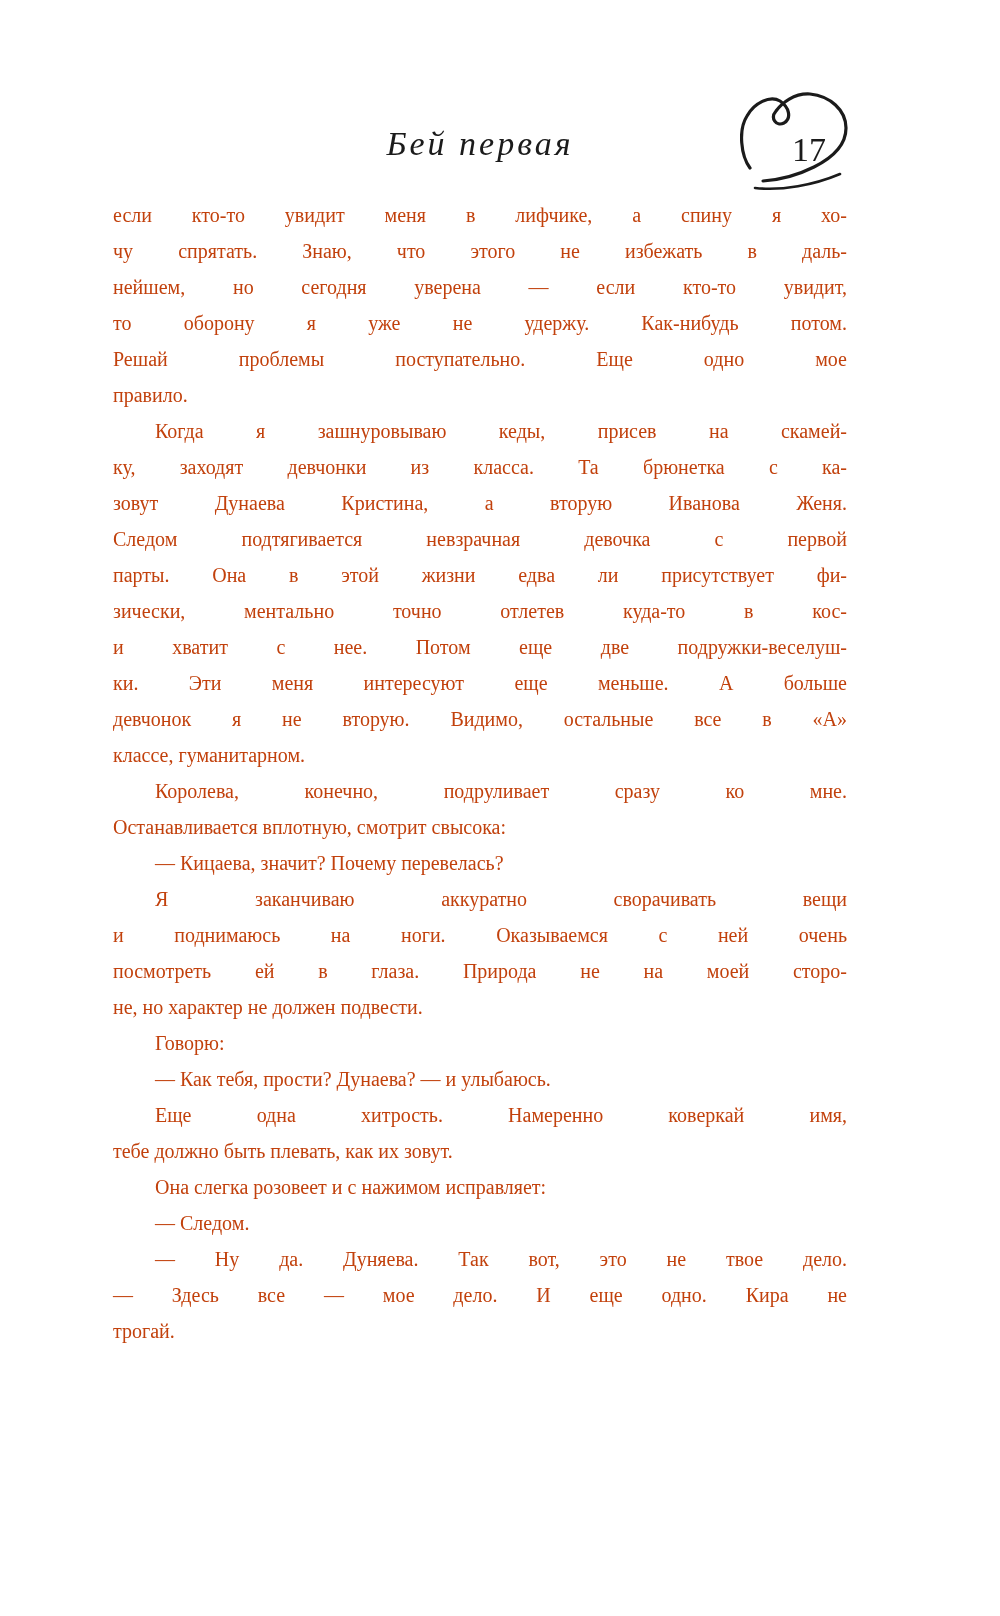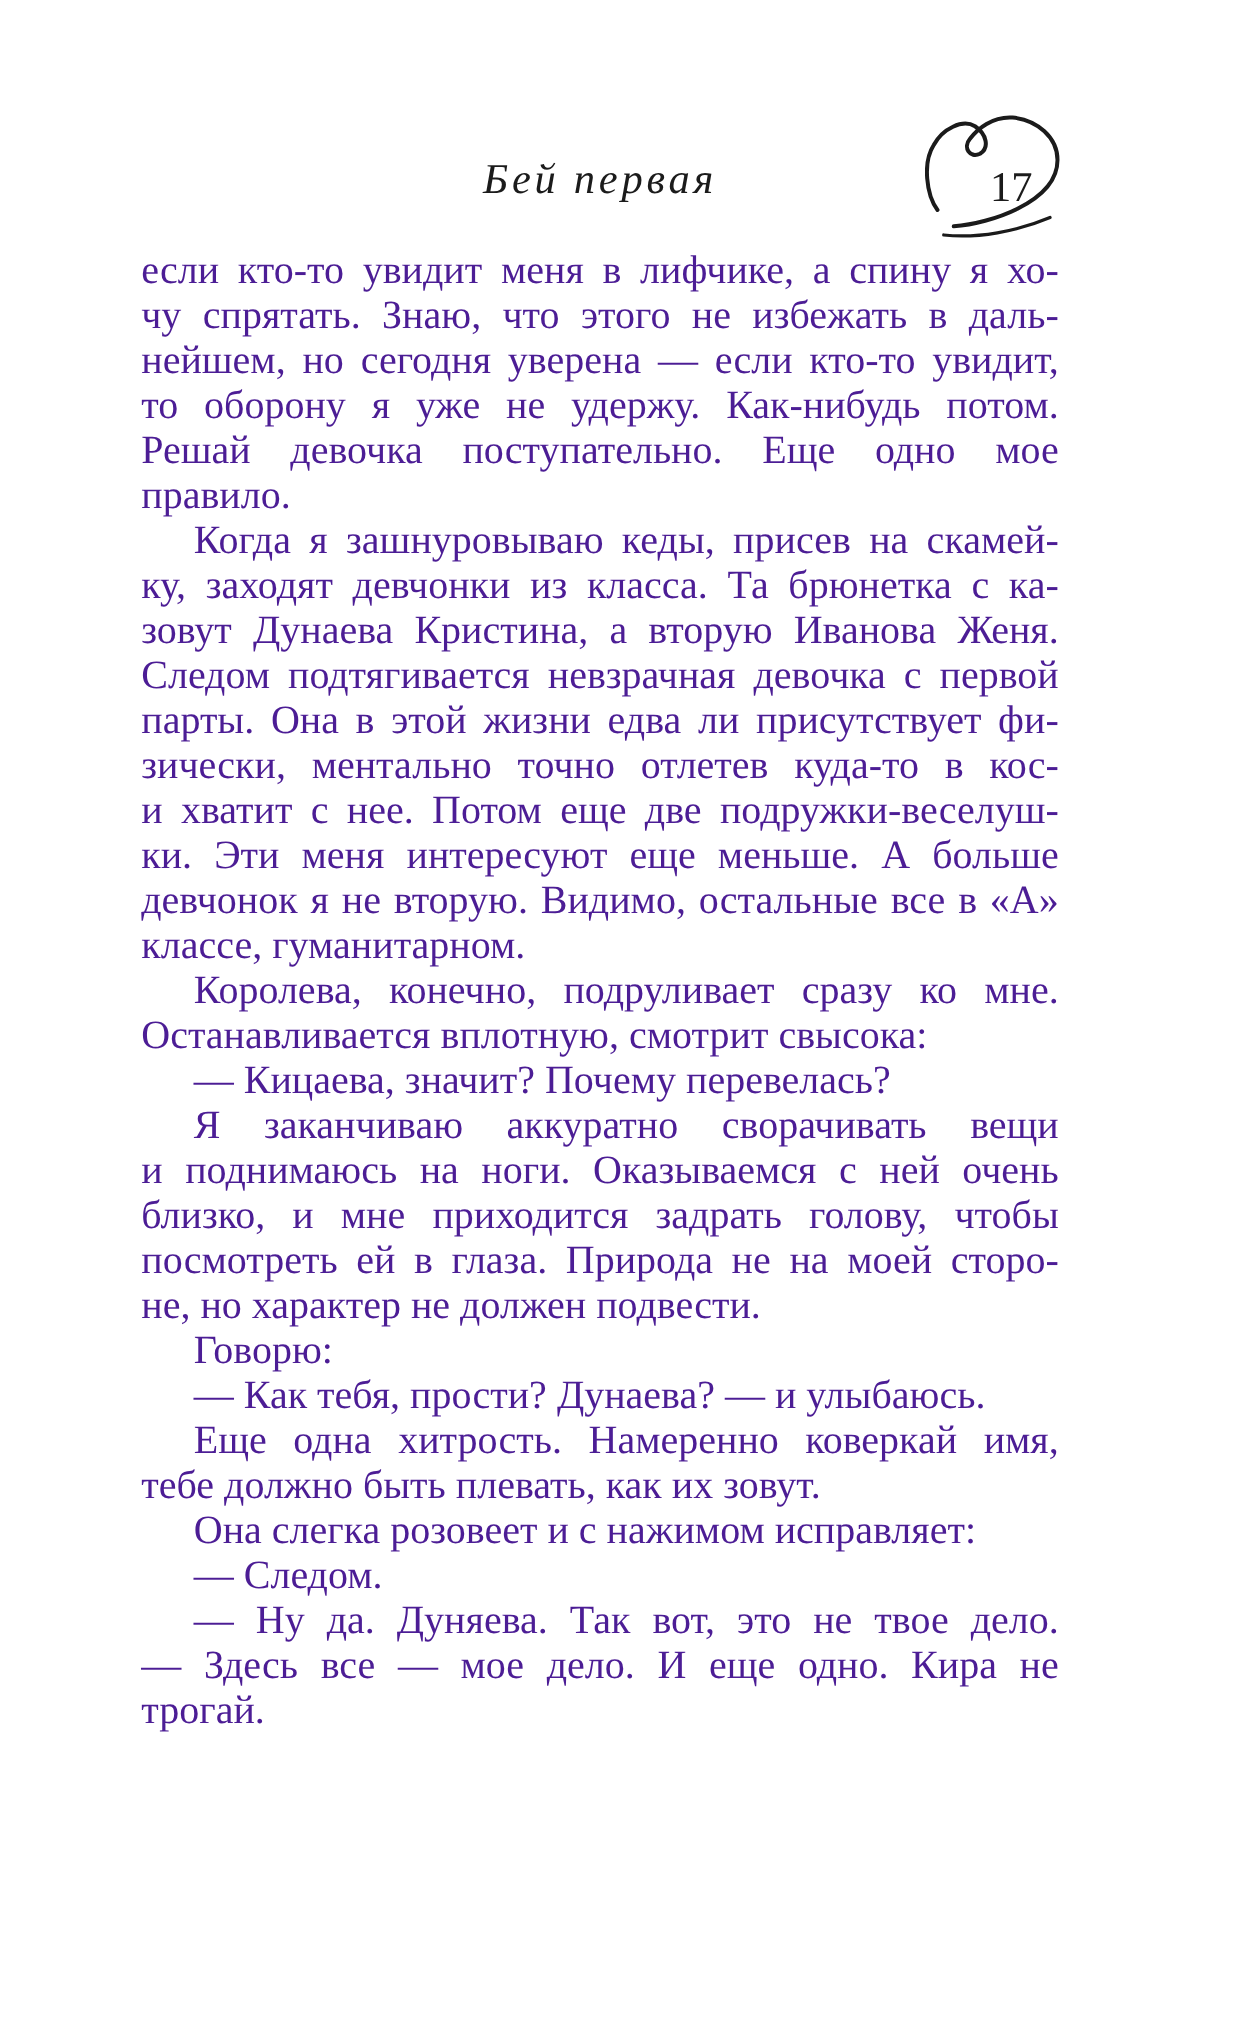--- a/index.html
+++ b/index.html
@@ -33,23 +33,23 @@
     top: 90px;
     width: 120px;
     height: 108px;
   }
   .heart-wrap svg { display: block; }
   .body-text {
     position: absolute;
     left: 113px;
     top: 197px;
     width: 734px;
-    font-size: 32px;
+    font-size: 20px;
     line-height: 36px;
-    color: #4c1d95;
+    color: #c2410c;
   }
   .paragraph { margin: 0; padding: 0; }
   .line {
     width: 100%;
     text-align: left;
   }
   .line.justify {
     text-align: justify;
     text-align-last: justify;
   }
@@ -77,21 +77,21 @@
       <text x="69" y="71" text-anchor="middle" font-family="Liberation Serif, DejaVu Serif, serif" font-size="34" fill="#1b1b1b">17</text>
     </svg>
   </div>
 
   <div class="body-text">
       <div class="paragraph">
         <div class="line justify">если кто-то увидит меня в лифчике, а спину я хо-</div>
         <div class="line justify">чу спрятать. Знаю, что этого не избежать в даль-</div>
         <div class="line justify">нейшем, но сегодня уверена — если кто-то увидит,</div>
         <div class="line justify">то оборону я уже не удержу. Как-нибудь потом.</div>
-        <div class="line justify">Решай девочка поступательно. Еще одно мое</div>
+        <div class="line justify">Решай проблемы поступательно. Еще одно мое</div>
         <div class="line">правило.</div>
       </div>
       <div class="paragraph">
         <div class="line justify indent">Когда я зашнуровываю кеды, присев на скамей-</div>
         <div class="line justify">ку, заходят девчонки из класса. Та брюнетка с ка-</div>
         <div class="line justify">зовут Дунаева Кристина, а вторую Иванова Женя.</div>
         <div class="line justify">Следом подтягивается невзрачная девочка с первой</div>
         <div class="line justify">парты. Она в этой жизни едва ли присутствует фи-</div>
         <div class="line justify">зически, ментально точно отлетев куда-то в кос-</div>
         <div class="line justify">и хватит с нее. Потом еще две подружки-веселуш-</div>
@@ -102,21 +102,20 @@
       <div class="paragraph">
         <div class="line justify indent">Королева, конечно, подруливает сразу ко мне.</div>
         <div class="line">Останавливается вплотную, смотрит свысока:</div>
       </div>
       <div class="paragraph">
         <div class="line indent">— Кицаева, значит? Почему перевелась?</div>
       </div>
       <div class="paragraph">
         <div class="line justify indent">Я заканчиваю аккуратно сворачивать вещи</div>
         <div class="line justify">и поднимаюсь на ноги. Оказываемся с ней очень</div>
-        <div class="line justify">близко, и мне приходится задрать голову, чтобы</div>
         <div class="line justify">посмотреть ей в глаза. Природа не на моей сторо-</div>
         <div class="line">не, но характер не должен подвести.</div>
       </div>
       <div class="paragraph">
         <div class="line indent">Говорю:</div>
       </div>
       <div class="paragraph">
         <div class="line indent">— Как тебя, прости? Дунаева? — и улыбаюсь.</div>
       </div>
       <div class="paragraph">

